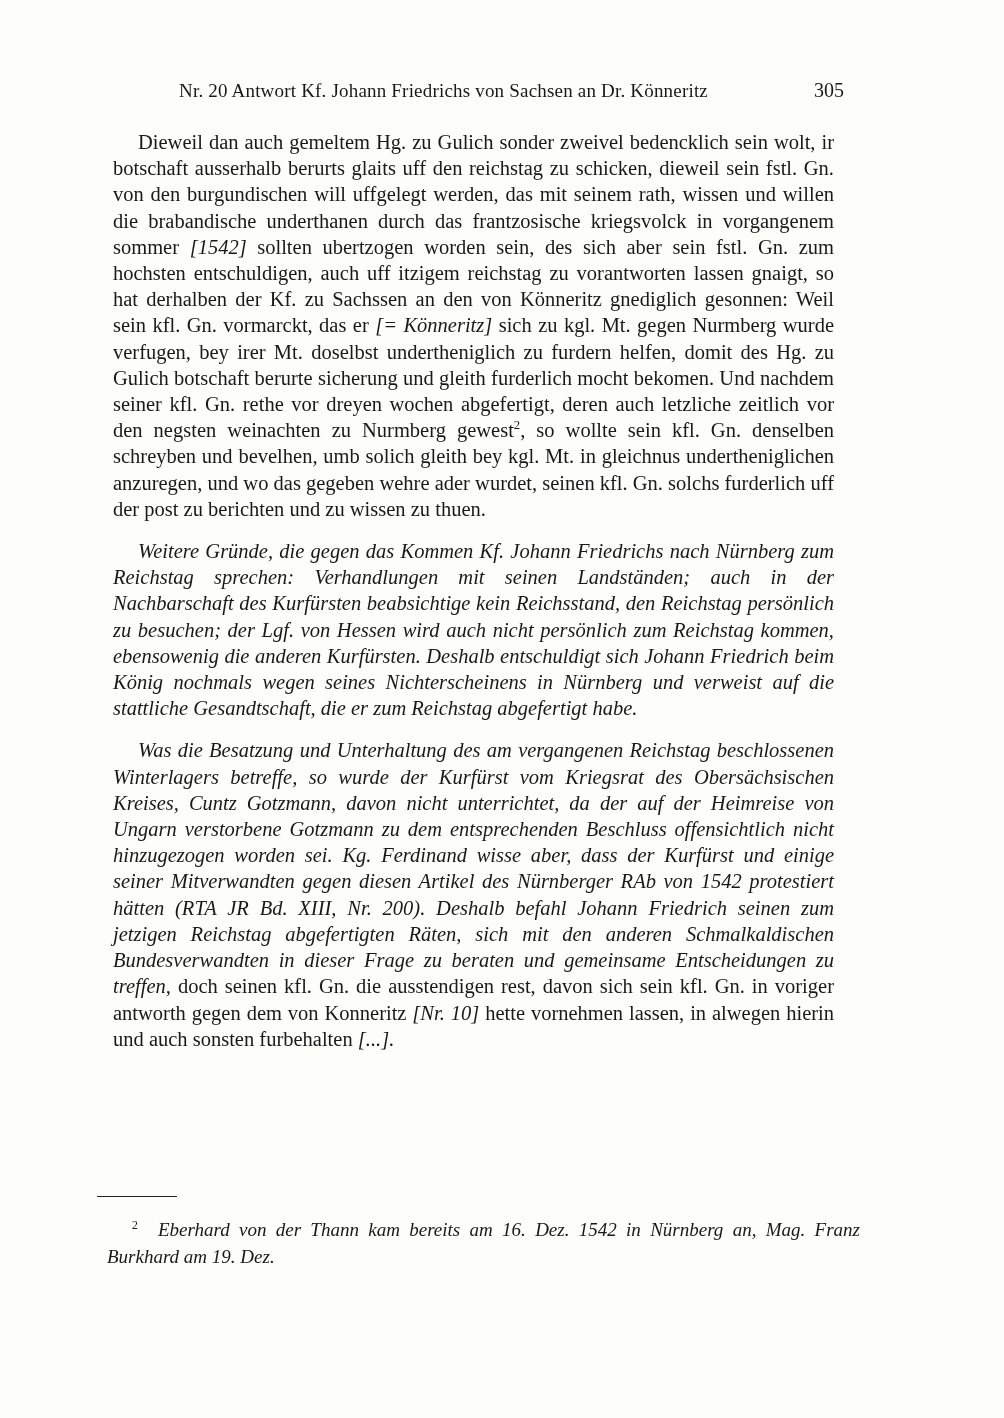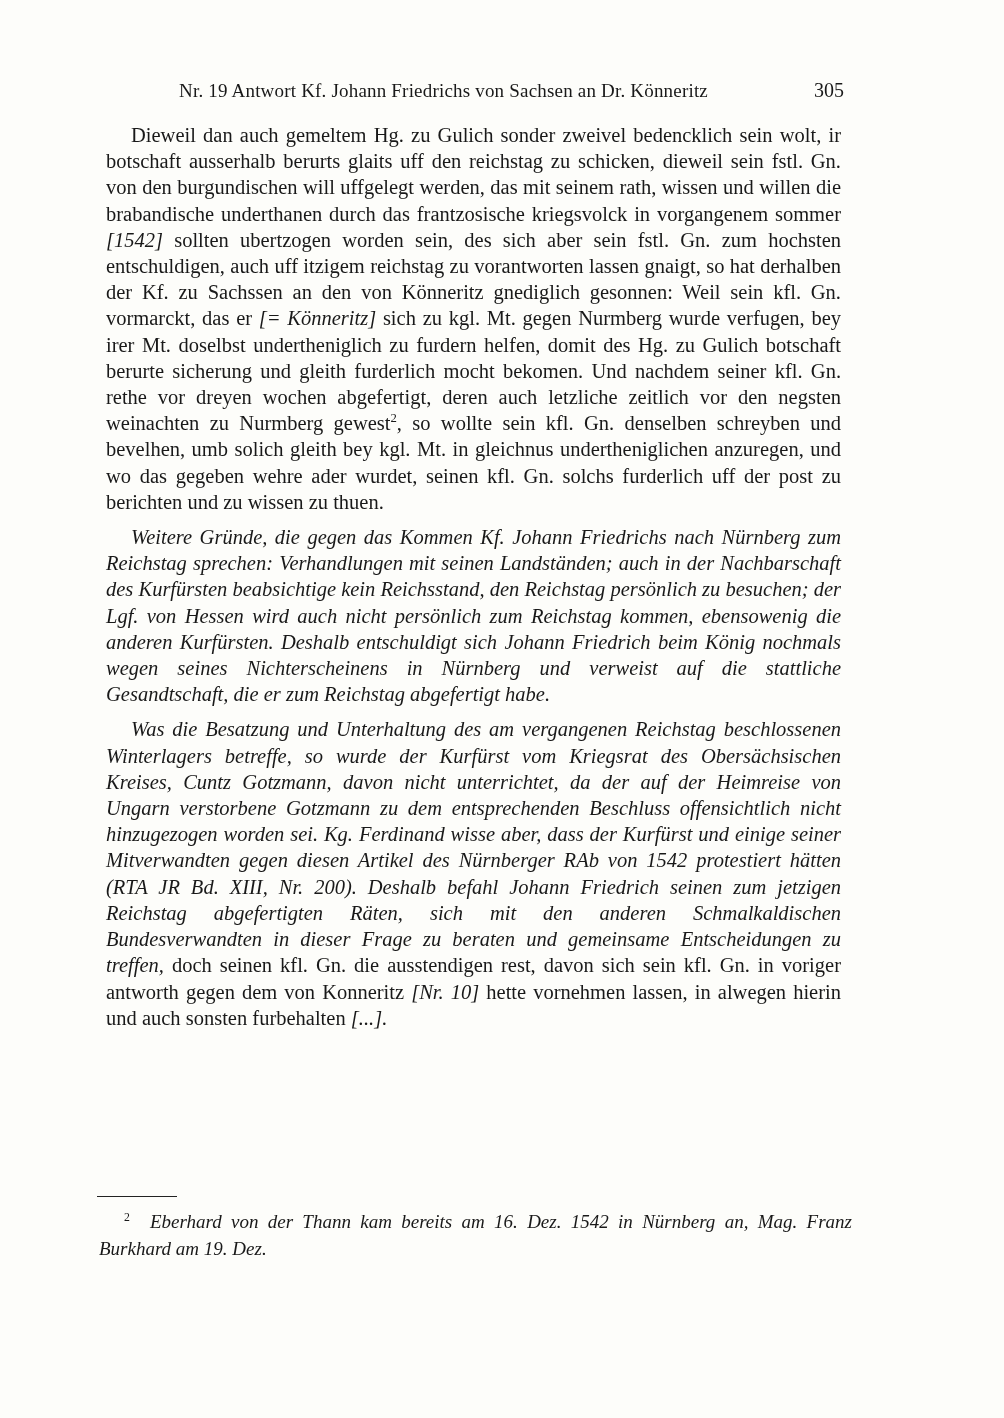--- a/index.html
+++ b/index.html
@@ -39,21 +39,21 @@
   .body-text {
     position: absolute;
     top: 113px;
     left: 97px;
     width: 753px;
     font-size: 20.5px;
     line-height: 26.2px;
     text-align: justify;
   }
   .para {
-    margin: 9px;
+    margin: 16px;
     text-indent: 25px;
   }
   .italic { font-style: italic; }
   .roman { font-style: normal; }
   sup {
     font-size: 0.62em;
     line-height: 0;
     vertical-align: super;
   }
   .footnote-rule {
@@ -61,35 +61,35 @@
     top: 1196px;
     left: 97px;
     width: 80px;
     border-top: 1.6px solid #222;
   }
   .footnote {
     position: absolute;
     top: 1206px;
     left: 97px;
     width: 753px;
-    margin: 2px;
+    margin: 10px;
     font-size: 19px;
     line-height: 27px;
     text-align: justify;
     text-indent: 25px;
   }
   .footnote sup { margin-right: 20px; font-style: normal; }
 </style>
 </head>
 <body>
 
 <div class="page">
 
   <header class="page-header">
-    <span class="header-title">Nr. 19 Antwort Kf. Johann Friedrichs von Sachsen an Dr. Könneritz</span>
+    <span class="header-title">Nr. 20 Antwort Kf. Johann Friedrichs von Sachsen an Dr. Könneritz</span>
     <span class="page-number">305</span>
   </header>
 
   <main class="body-text" id="paragraphs">
       <p class="para"><span class="roman">Dieweil dan auch gemeltem Hg. zu Gulich sonder zweivel bedencklich sein wolt, ir botschaft ausserhalb berurts glaits uff den reichstag zu schicken, dieweil sein fstl. Gn. von den burgundischen will uffgelegt werden, das mit seinem rath, wissen und willen die brabandische underthanen durch das frantzosische kriegsvolck in vorgangenem sommer </span><span class="italic">[1542]</span><span class="roman"> sollten ubertzogen worden sein, des sich aber sein fstl. Gn. zum hochsten entschuldigen, auch uff itzigem reichstag zu vorantworten lassen gnaigt, so hat derhalben der Kf. zu Sachssen an den von Könneritz gnediglich gesonnen: Weil sein kfl. Gn. vormarckt, das er </span><span class="italic">[= Könneritz]</span><span class="roman"> sich zu kgl. Mt. gegen Nurmberg wurde verfugen, bey irer Mt. doselbst undertheniglich zu furdern helfen, domit des Hg. zu Gulich botschaft berurte sicherung und gleith furderlich mocht bekomen. Und nachdem seiner kfl. Gn. rethe vor dreyen wochen abgefertigt, deren auch letzliche zeitlich vor den negsten weinachten zu Nurmberg gewest</span><sup class="roman">2</sup><span class="roman">, so wollte sein kfl. Gn. denselben schreyben und bevelhen, umb solich gleith bey kgl. Mt. in gleichnus undertheniglichen anzuregen, und wo das gegeben wehre ader wurdet, seinen kfl. Gn. solchs furderlich uff der post zu berichten und zu wissen zu thuen.</span></p>
       <p class="para"><span class="italic">Weitere Gründe, die gegen das Kommen Kf. Johann Friedrichs nach Nürnberg zum Reichstag sprechen: Verhandlungen mit seinen Landständen; auch in der Nachbarschaft des Kurfürsten beabsichtige kein Reichsstand, den Reichstag persönlich zu besuchen; der Lgf. von Hessen wird auch nicht persönlich zum Reichstag kommen, ebensowenig die anderen Kurfürsten. Deshalb entschuldigt sich Johann Friedrich beim König nochmals wegen seines Nichterscheinens in Nürnberg und verweist auf die stattliche Gesandtschaft, die er zum Reichstag abgefertigt habe.</span></p>
       <p class="para"><span class="italic">Was die Besatzung und Unterhaltung des am vergangenen Reichstag beschlossenen Winterlagers betreffe, so wurde der Kurfürst vom Kriegsrat des Obersächsischen Kreises, Cuntz Gotzmann, davon nicht unterrichtet, da der auf der Heimreise von Ungarn verstorbene Gotzmann zu dem entsprechenden Beschluss offensichtlich nicht hinzugezogen worden sei. Kg. Ferdinand wisse aber, dass der Kurfürst und einige seiner Mitverwandten gegen diesen Artikel des Nürnberger RAb von 1542 protestiert hätten (RTA JR Bd. XIII, Nr. 200). Deshalb befahl Johann Friedrich seinen zum jetzigen Reichstag abgefertigten Räten, sich mit den anderen Schmalkaldischen Bundesverwandten in dieser Frage zu beraten und gemeinsame Entscheidungen zu treffen, </span><span class="roman">doch seinen kfl. Gn. die ausstendigen rest, davon sich sein kfl. Gn. in voriger antworth gegen dem von Konneritz </span><span class="italic">[Nr. 10]</span><span class="roman"> hette vornehmen lassen, in alwegen hierin und auch sonsten furbehalten </span><span class="italic">[...].</span></p>
     </main>
 
   <div class="footnote-rule"></div>

